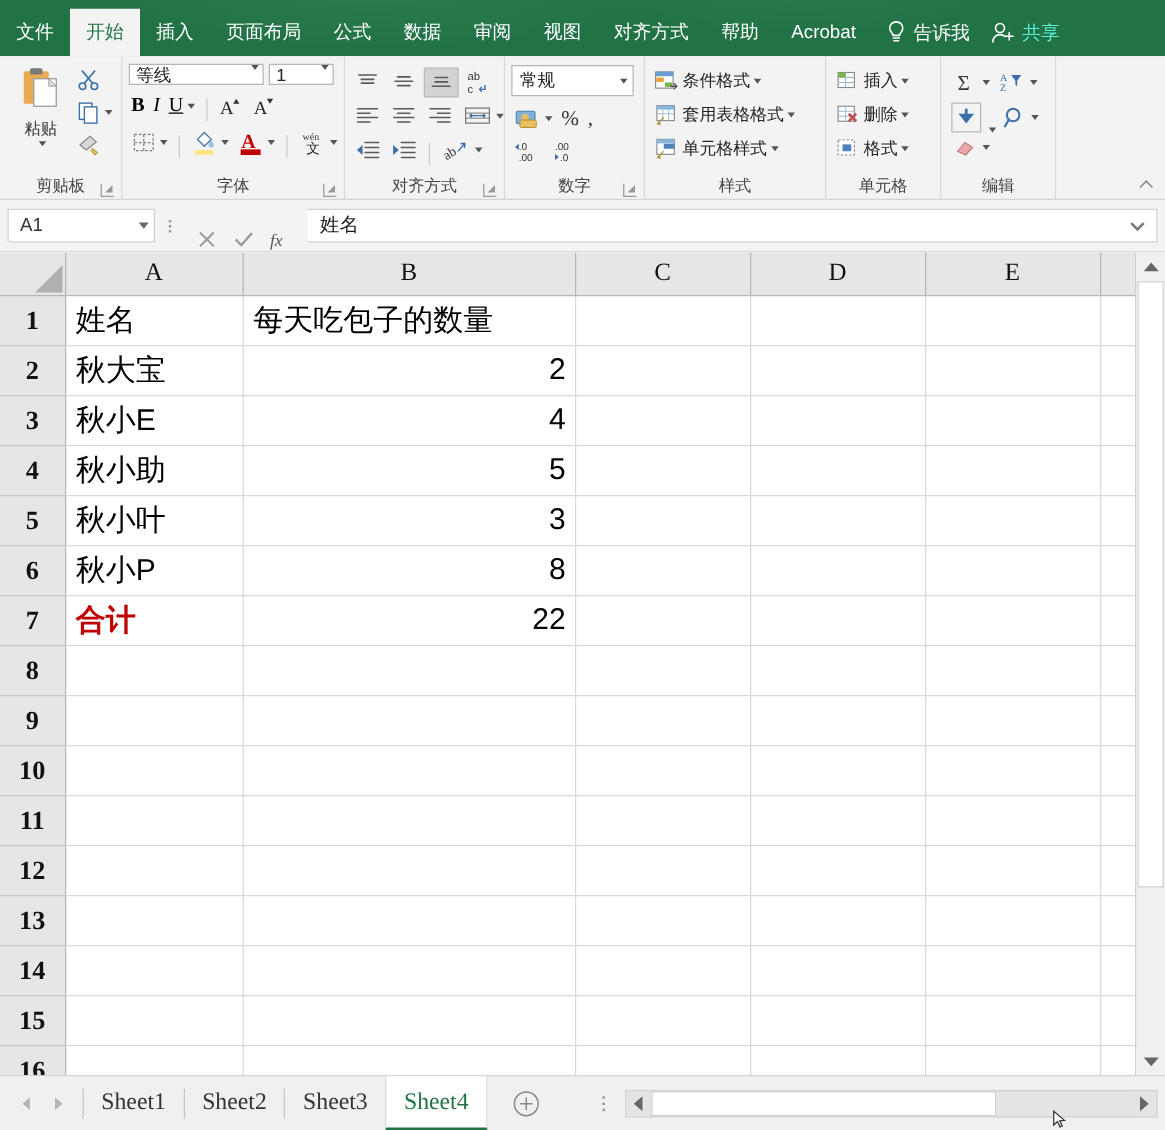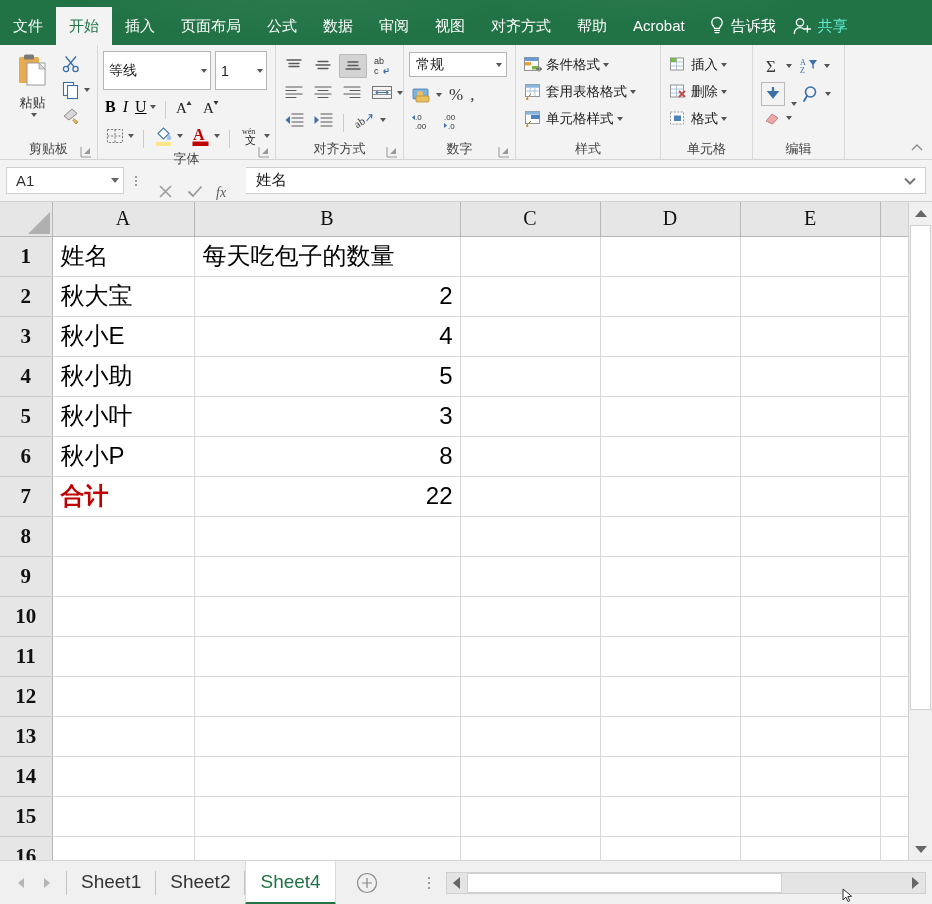--- a/index.html
+++ b/index.html
@@ -116,22 +116,22 @@
   
   #g-num { width: 112px; }
   
   #g-styles { width: 145px; }
   
   #g-cells { width: 92px; }
   
   #g-edit { width: 92px; }
 
   .fontbox {
-    border: 1px solid #b5b5b5; background: #fff; height: 39px;
-    display: flex; align-items: center; padding: 0 3px 0 5px;
+    border: 1px solid #b5b5b5; background: #fff; height: 17px;
+    display: flex; padding: 0 3px 0 5px;
     font-size: 14px; color: #222; gap: 25px;
   }
   .fontbox .val { flex: 1 1 auto; white-space: nowrap; overflow: hidden; }
   .numbox {
     border: 1px solid #b5b5b5; background: #fff; height: 25px; width: 98px;
     display: flex; align-items: center; padding: 0 4px 0 6px;
     font-size: 14px; color: #222;
   }
   .numbox .val { flex: 1 1 auto; white-space: nowrap; overflow: hidden; }
   .ribbon-collapse {
@@ -270,21 +270,21 @@
   }
   .navarrows { display: flex; align-items: center; gap: 16px; padding: 0 14px 0 16px; }
   .na { width: 10px; height: 12px; display:flex; align-items:center; justify-content:center; }
   .tri-l { width:0;height:0;border-top:5px solid transparent;border-bottom:5px solid transparent;border-right:6px solid #b5b5b5; }
   .tri-r { width:0;height:0;border-top:5px solid transparent;border-bottom:5px solid transparent;border-left:6px solid #b5b5b5; }
   .stabs { display: flex; align-items: stretch; height: 44px; }
   .sdiv { width: 1px; background: #c4c4c4; margin: 10px 0; }
   .stab {
     padding: 0 14px; height: 44px; line-height: 42px;
     font-size: 19px; color: #333;
-    font-family: Liberation Sans, sans-serif;
+    font-family: Liberation Serif, serif;
     white-space: nowrap;
   }
   .stab.active {
     background: #fff;
     color: #217346;
     border-bottom: 3px solid #217346;
     border-left: 1px solid #d9d9d9;
     border-right: 1px solid #d9d9d9;
   }
   .addsheet { margin-left: 18px; width: 26px; height: 26px; display:flex;align-items:center;justify-content:center; }
@@ -934,20 +934,21 @@
       <div class="na">
           <span class="tri-r"></span>
         </div>
     </div>
     <div class="stabs">
       <div class="sdiv"></div>
       <div class="stab">Sheet1</div>
       <div class="sdiv"></div>
       <div class="stab">Sheet2</div>
       <div class="sdiv"></div>
+      <div class="stab">Sheet3</div>
       <div class="stab active">Sheet4</div>
     </div>
     <div class="addsheet">
       <svg width="24" height="24" viewBox="0 0 24 24">
         <circle cx="12" cy="12" r="9.5" fill="none" stroke="#888" stroke-width="1.2"></circle>
         <path d="M12 7v10M7 12h10" stroke="#888" stroke-width="1.2"></path>
       </svg>
     </div>
     <div class="hdots">
         <i></i>

